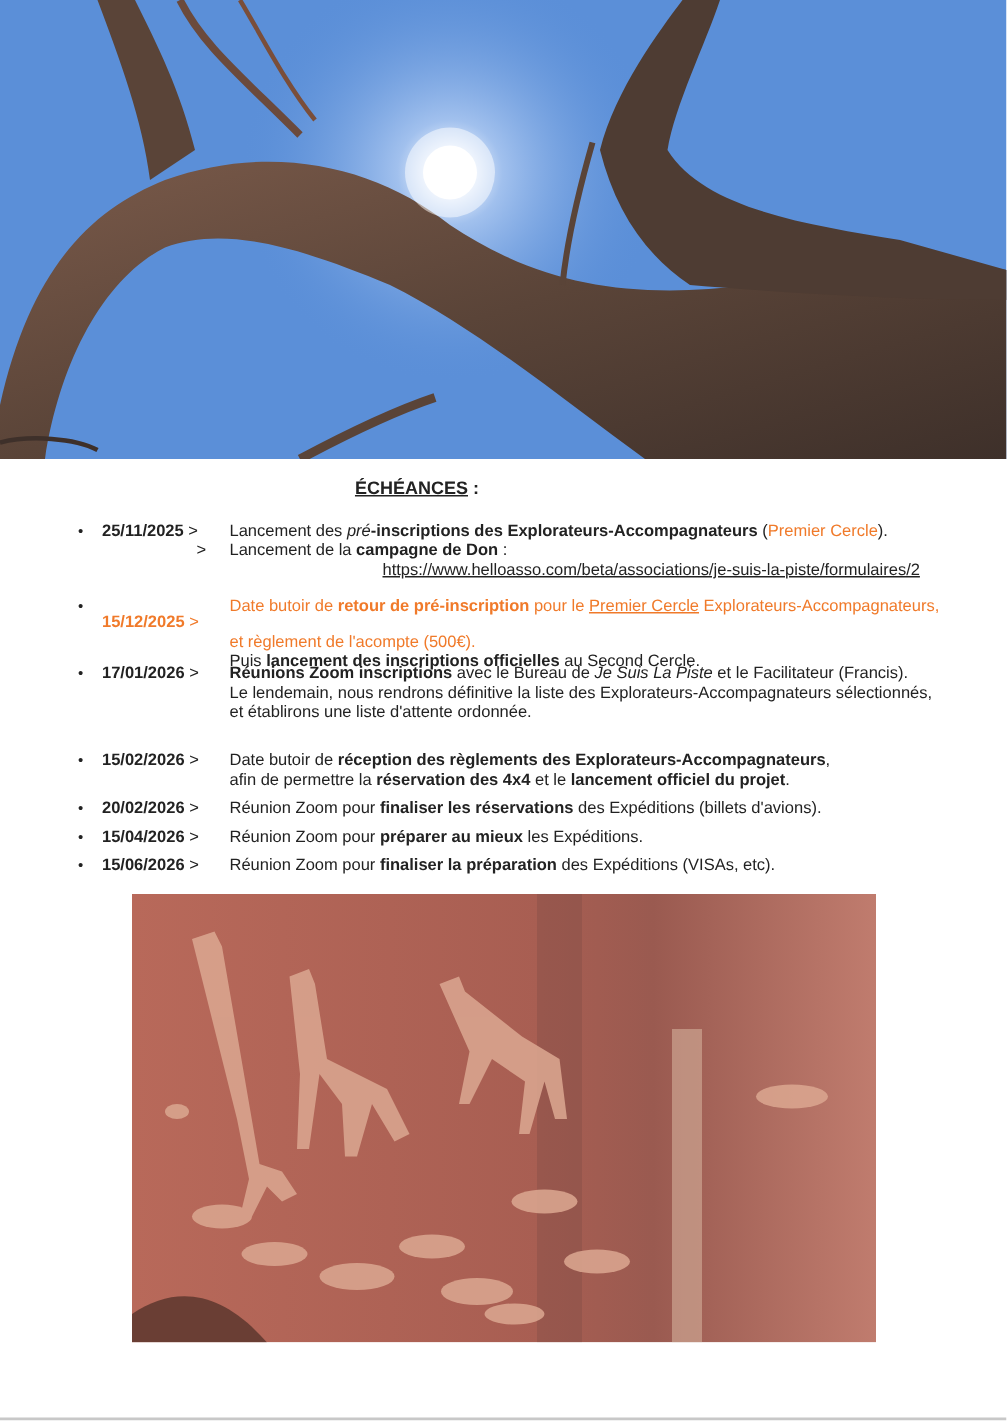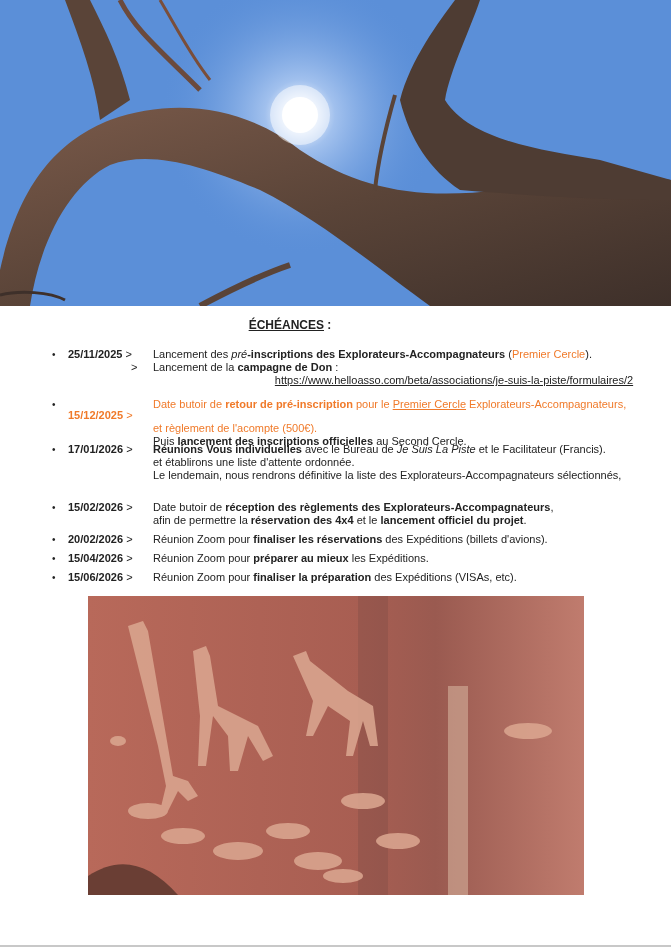--- a/index.html
+++ b/index.html
@@ -1,21 +1,21 @@
 <!DOCTYPE html>
 <html><head>
 <meta charset="utf-8">
 <style>
   html, body { margin:0; padding:0; background:#ffffff; }
   body { width:671px; height:947px; position:relative; overflow:hidden;
          font-family:"Liberation Sans", sans-serif; color:#222; }
   .hero { position:absolute; left:0; top:0; width:671px; height:306px; overflow:hidden; }
   .hero svg, .rock svg { display:block; }
   .title { position:absolute; left:0; width:556px; top:318px; text-align:center;
-           font-size:12px; font-weight:bold;padding-left:12px; }
+           font-size:12px; font-weight:bold; }
   .title span.u { text-decoration:underline; }
   .list { position:absolute; left:0; top:348px; width:671px; font-size:11px; line-height:13px; }
   .row { position:relative; margin-bottom:6px; }
   .bullet { position:absolute; left:52px; top:0; font-size:10px; }
   .date { position:absolute; left:68px; top:0; font-weight:bold; }
   .text { margin-left:153px; width:500px; }
   .orange { color:#f07a2a;margin-top:11px; }
   .link { text-decoration:underline; }
   .indent-link { display:block; padding-left:102px; }
   .sub-arrow { position:absolute; left:131px; }
@@ -63,41 +63,41 @@
 <div class="title"><span class="u">ÉCHÉANCES</span><span> :</span></div>
 
 <div class="list">
 
   <div class="row" style="height:39px;">
     <span class="bullet">•</span>
     <span class="date"><span>25/11/2025</span> <span style="font-weight:normal">&gt;</span></span>
     <div class="text">
       <div><span>Lancement des </span><i>pré</i><b>-inscriptions des Explorateurs-Accompagnateurs</b><span> (</span><span class="orange">Premier Cercle</span><span>).</span></div>
       <div style="position:relative;"><span class="sub-arrow" style="left:-22px;">&gt;</span><span>Lancement de la </span><b>campagne de Don</b><span> :</span></div>
-      <a class="link indent-link" style="color:#222;text-align:center;">https://www.helloasso.com/beta/associations/je-suis-la-piste/formulaires/2</a>
+      <a class="link indent-link" style="color:#222;">https://www.helloasso.com/beta/associations/je-suis-la-piste/formulaires/2</a>
     </div>
   </div>
 
   <div class="row" style="height:39px; margin-top:8px;">
     <span class="bullet">•</span>
     <span class="date orange"><span>15/12/2025</span> <span style="font-weight:normal">&gt;</span></span>
     <div class="text">
       <div class="orange"><span>Date butoir de </span><b>retour de pré-inscription</b><span> pour le </span><span class="link">Premier Cercle</span><span> Explorateurs-Accompagnateurs,</span></div>
       <div class="orange">et règlement de l'acompte (500€).</div>
       <div><span>Puis </span><b>lancement des inscriptions officielles</b><span> au Second Cercle.</span></div>
     </div>
   </div>
 
   <div class="row" style="height:52px;">
     <span class="bullet">•</span>
     <span class="date"><span>17/01/2026</span> <span style="font-weight:normal">&gt;</span></span>
     <div class="text">
-      <div><b>Réunions Vous individuelles</b><span> avec le Bureau de </span><i>Je Suis La Piste</i><span> et le Facilitateur (Francis).</span></div>
+      <div><b>Réunions Zoom inscriptions</b><span> avec le Bureau de </span><i>Je Suis La Piste</i><span> et le Facilitateur (Francis).</span></div>
+      <div>Le lendemain, nous rendrons définitive la liste des Explorateurs-Accompagnateurs sélectionnés,</div>
       <div>et établirons une liste d'attente ordonnée.</div>
-      <div>Le lendemain, nous rendrons définitive la liste des Explorateurs-Accompagnateurs sélectionnés,</div>
     </div>
   </div>
 
   <div class="row" style="height:26px;">
     <span class="bullet">•</span>
     <span class="date"><span>15/02/2026</span> <span style="font-weight:normal">&gt;</span></span>
     <div class="text">
       <div><span>Date butoir de </span><b>réception des règlements des Explorateurs-Accompagnateurs</b><span>,</span></div>
       <div><span>afin de permettre la </span><b>réservation des 4x4</b><span> et le </span><b>lancement officiel du projet</b><span>.</span></div>
     </div>

